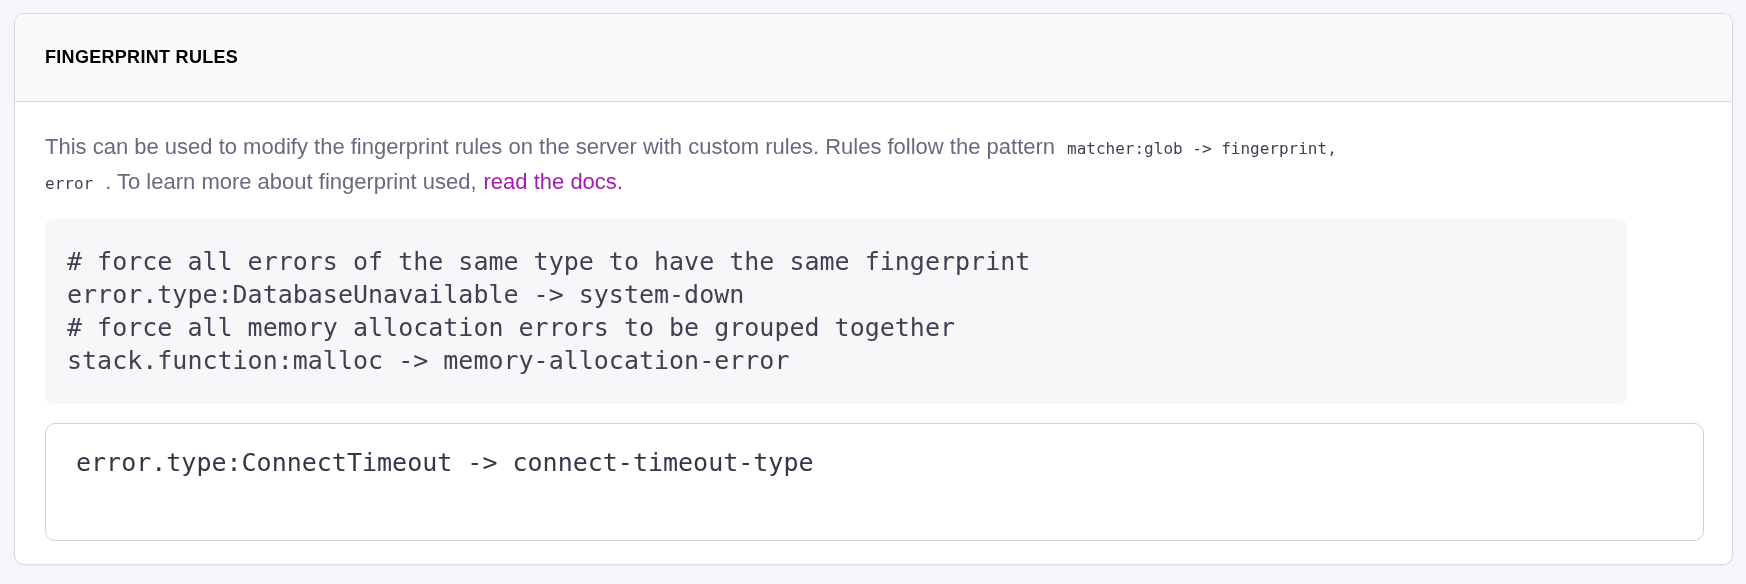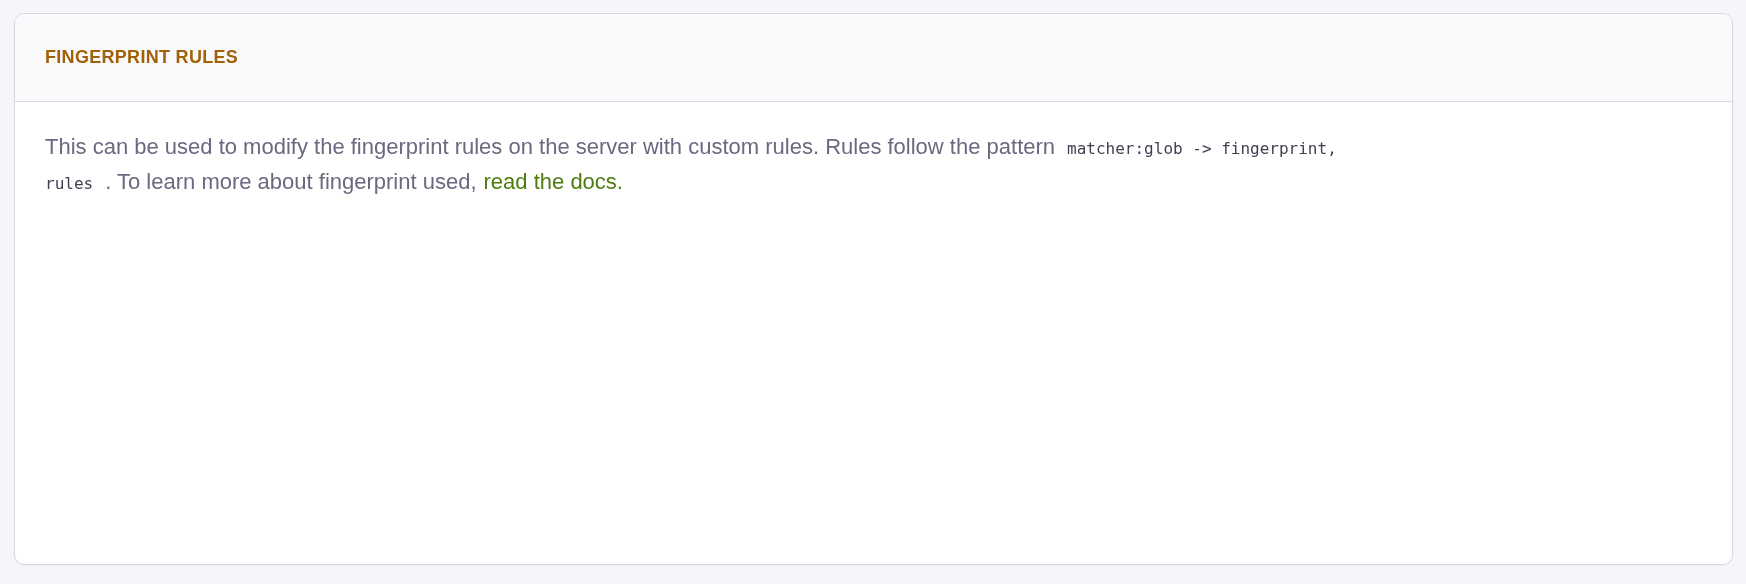--- a/index.html
+++ b/index.html
@@ -27,41 +27,41 @@
     background: #faf9fb;
     border-bottom: 1px solid #dcd8e2;
     display: flex;
     align-items: center;
     padding: 0 30px;
   }
   .panel-title {
     font-size: 18px;
     font-weight: 700;
     letter-spacing: 0.3px;
-    color: #a16207;
+    color: #000000;
     text-transform: uppercase;
   }
   .panel-body {
     padding: 28px 30px 30px 30px;
   }
   .description {
     font-size: 22px;
     line-height: 33px;
     color: #6f6780;
     margin-bottom: 19px;
   }
   .inline-code {
     font-family: "DejaVu Sans Mono", monospace;
     font-size: 16px;
     color: #453e52;
   }
   .inline-code.lead { padding-left: 12px; }
   .inline-code.tail { padding-right: 12px; }
   .doc-link {
-    color: #4d7c0f;
+    color: #a21caf;
     text-decoration: none;
     margin-left: 7px;
     cursor: pointer;
     margin-top: 36px;
   }
   .example-block {
     background: #f7f6f8;
     border-radius: 8px;
     margin: 0 75px 19px 0;
     padding: 26px 22px 27px 22px;
@@ -92,18 +92,23 @@
 <body>
 
 <div class="panel">
 
   <div class="panel-header">
     <span class="panel-title">FINGERPRINT RULES</span>
   </div>
 
   <div class="panel-body">
 
-    <p class="description"><span>This can be used to modify the fingerprint rules on the server with custom rules. Rules follow the pattern</span><code class="inline-code lead">matcher:glob -&gt; fingerprint,</code><br><code class="inline-code tail">rules</code><span>. To learn more about fingerprint used,</span><a class="doc-link" href="#">read the docs.</a></p>
+    <p class="description"><span>This can be used to modify the fingerprint rules on the server with custom rules. Rules follow the pattern</span><code class="inline-code lead">matcher:glob -&gt; fingerprint,</code><br><code class="inline-code tail">error</code><span>. To learn more about fingerprint used,</span><a class="doc-link" href="#">read the docs.</a></p>
 
+    <pre class="example-block"># force all errors of the same type to have the same fingerprint
+error.type:DatabaseUnavailable -&gt; system-down
+# force all memory allocation errors to be grouped together
+stack.function:malloc -&gt; memory-allocation-error</pre>
 
+    <textarea class="rules-input" spellcheck="false" style="">error.type:ConnectTimeout -&gt; connect-timeout-type</textarea>
 
   </div>
 </div>
 
 </body></html>

